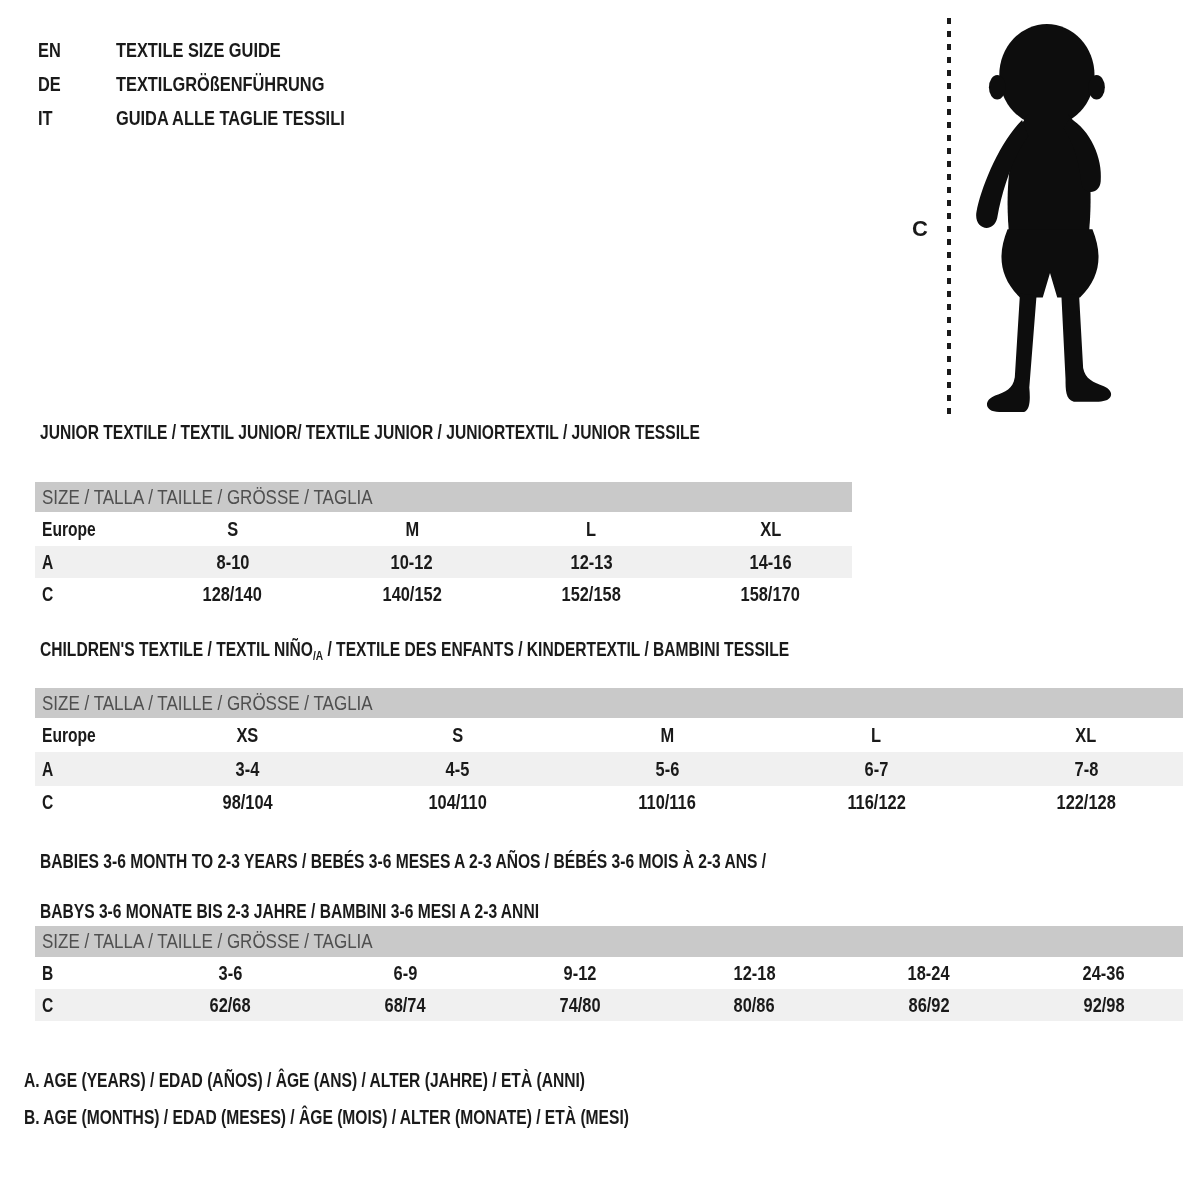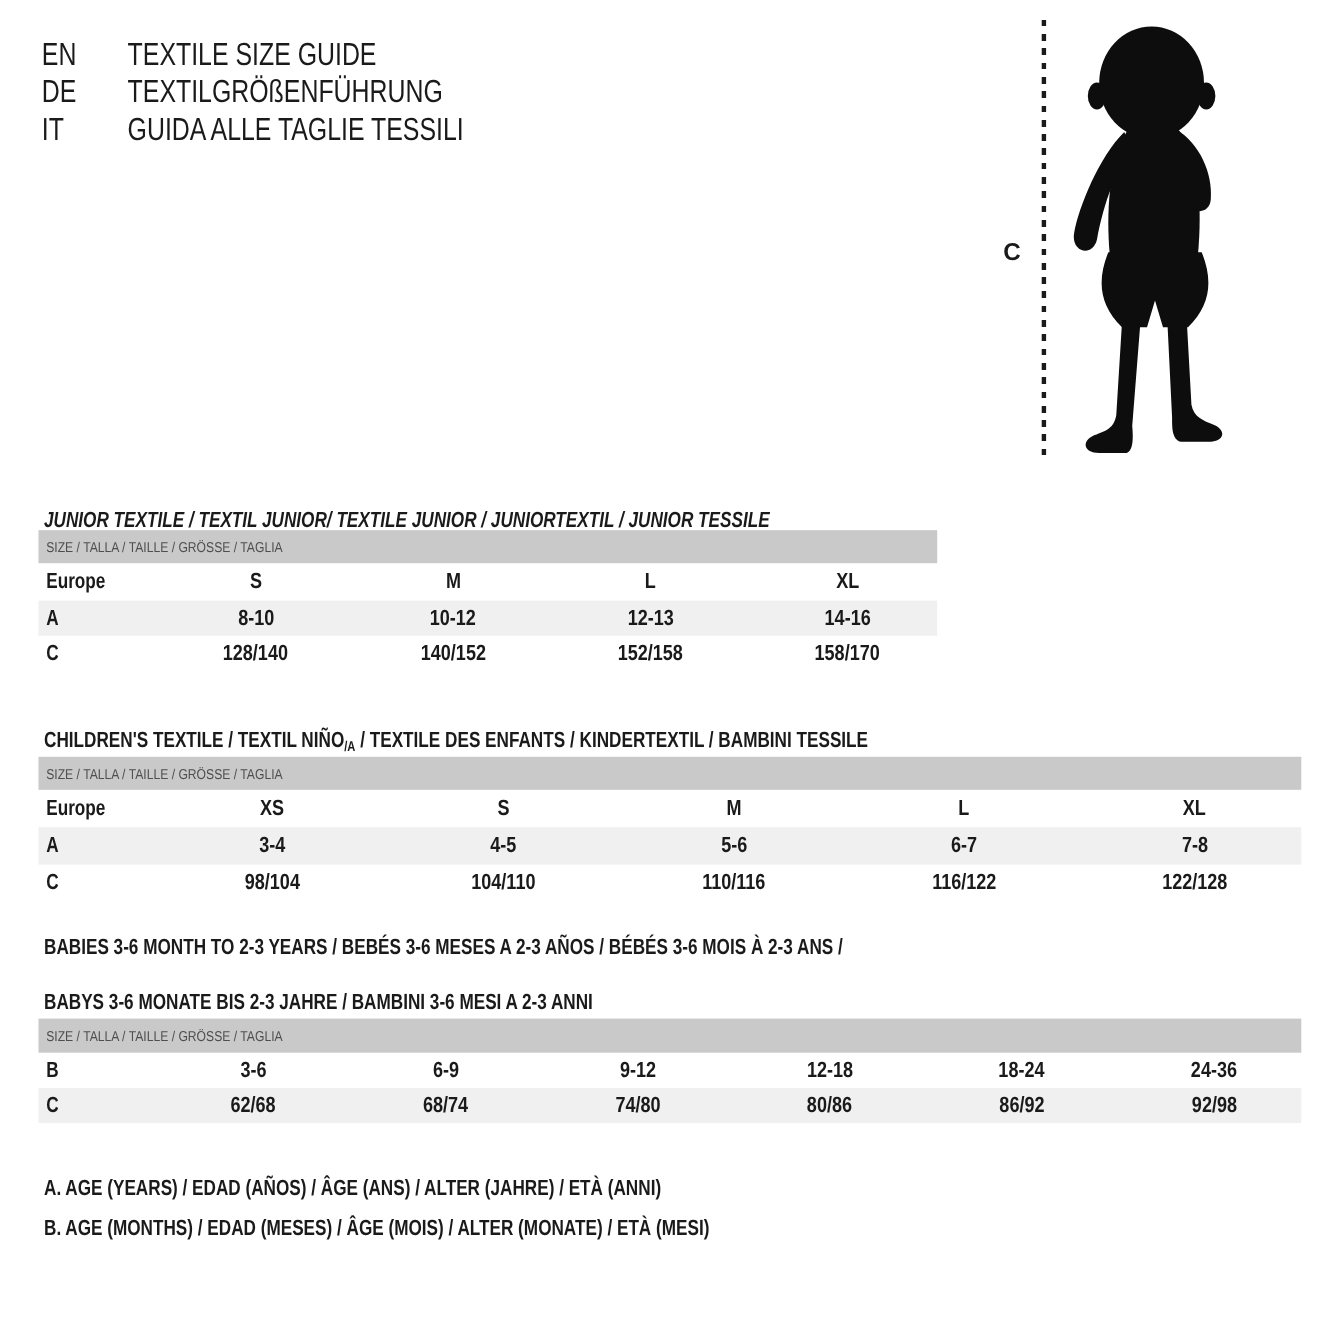--- a/index.html
+++ b/index.html
@@ -8,48 +8,48 @@
     background:var(--bg,#ffffff);color:var(--ink,#1a1a1a);
     font-family:"Liberation Sans","DejaVu Sans",sans-serif;
   }
   
   .cond{display:inline-block;transform:scaleX(.78);transform-origin:0 50%;white-space:nowrap;}
   .cond85{display:inline-block;transform:scaleX(.85);transform-origin:0 50%;white-space:nowrap;}
   .condc{display:inline-block;transform:scaleX(.82);transform-origin:50% 50%;white-space:nowrap;}
 
   
   .lang-block{position:absolute;left:38px;top:33px;}
-  .lang-row{display:flex;line-height:34px;font-size:29px;font-weight:400;}
+  .lang-row{display:flex;line-height:34px;font-size:21px;font-weight:700;}
   .lang-code{width:78px;}
   
   .measure-label{position:absolute;left:912px;top:216px;font-size:22px;font-weight:700;}
   .measure-line{
     position:absolute;left:947px;top:18px;width:4px;height:398px;
     background:repeating-linear-gradient(to bottom,var(--ink,#161616) 0 6px,transparent 6px 13px);
   }
   .silhouette{position:absolute;left:962px;top:20px;width:176px;height:398px;}
   .silhouette path,.silhouette ellipse{fill:#0d0d0d;}
 
   
   .sec-title{position:absolute;left:40px;font-size:20px;font-weight:700;line-height:24px;}
   .title-sub{font-size:13px;vertical-align:-4px;font-weight:700;}
 
   
   .tbl{position:absolute;left:35px;}
   .size-bar{
     background:var(--header-bar-bg,#c9c9c9);color:var(--header-bar-text,#4f4f4f);
-    font-size:13px;display:flex;align-items:center;padding-left:7px;
+    font-size:20px;display:flex;align-items:center;padding-left:7px;
   }
   .row{display:flex;align-items:center;font-size:20px;font-weight:700;gap:16px;}
   .row .lbl{width:100px;padding-left:7px;box-sizing:border-box;}
   .row .cell{flex:1;text-align:center;}
   .stripe{background:var(--stripe-bg,#f0f0f0);}
 
   
-  .legend-line{position:absolute;left:40px;font-size:20px;font-weight:700;line-height:24px;}
+  .legend-line{position:absolute;left:24px;font-size:20px;font-weight:700;line-height:24px;}
 </style>
 </head>
 <body>
 
 <div class="page">
 
   <div class="lang-block">
     <div class="lang-row">
       <span class="lang-code"><span class="cond">EN</span></span>
       <span class="cond">TEXTILE SIZE GUIDE</span>
@@ -71,21 +71,21 @@
     <ellipse cx="34" cy="66" rx="8" ry="12"></ellipse>
     <ellipse cx="130" cy="66" rx="8" ry="12"></ellipse>
     <path d="M64,92 C48,112 40,160 46,215 L122,215 C128,158 122,112 102,92 Z"></path>
     <path d="M58,98 C36,120 18,165 14,188 C11,205 30,210 34,194 C40,160 52,130 64,114 Z"></path>
     <path d="M104,96 C124,108 136,135 134,158 C133,172 116,172 115,158 C113,136 106,118 98,106 Z"></path>
     <path d="M44,205 C34,230 36,252 56,272 L78,272 L85,248 L92,272 L114,272 C134,252 136,230 126,205 Z"></path>
     <path d="M56,268 L51,350 C49,362 42,364 32,368 C20,373 22,384 36,384 L60,384 C66,382 66,371 65,360 L72,270 Z"></path>
     <path d="M96,270 L100,352 C100,362 100,372 108,374 L132,374 C146,374 148,364 137,359 C127,355 119,352 117,341 L113,268 Z"></path>
   </svg>
 
-  <div class="sec-title" style="top:461px;font-style:italic;">
+  <div class="sec-title" style="top:420px;">
     <span class="cond">JUNIOR TEXTILE / TEXTIL JUNIOR/ TEXTILE JUNIOR / JUNIORTEXTIL / JUNIOR TESSILE</span>
   </div>
   <div class="tbl" style="top:482px;width:817px;">
     <div class="size-bar" style="height:30px;">
       <span class="cond85">SIZE / TALLA / TAILLE / GRÖSSE / TAGLIA</span>
     </div>
     <div class="row" style="height:34px;">
       <span class="lbl"><span class="cond">Europe</span></span>
       <span class="cell"><span class="condc">S</span></span>
       <span class="cell"><span class="condc">M</span></span>
@@ -101,21 +101,21 @@
     </div>
     <div class="row" style="height:33px;">
       <span class="lbl"><span class="cond">C</span></span>
       <span class="cell"><span class="condc">128/140</span></span>
       <span class="cell"><span class="condc">140/152</span></span>
       <span class="cell"><span class="condc">152/158</span></span>
       <span class="cell"><span class="condc">158/170</span></span>
     </div>
   </div>
 
-  <div class="sec-title" style="top:637px;margin-top:24px;">
+  <div class="sec-title" style="top:637px;">
     <span class="cond"><span>CHILDREN'S TEXTILE / TEXTIL NIÑO</span><span class="title-sub">/A</span><span> / TEXTILE DES ENFANTS / KINDERTEXTIL / BAMBINI TESSILE</span></span>
   </div>
   <div class="tbl" style="top:688px;width:1148px;">
     <div class="size-bar" style="height:30px;">
       <span class="cond85">SIZE / TALLA / TAILLE / GRÖSSE / TAGLIA</span>
     </div>
     <div class="row" style="height:34px;">
       <span class="lbl"><span class="cond">Europe</span></span>
       <span class="cell"><span class="condc">XS</span></span>
       <span class="cell"><span class="condc">S</span></span>

